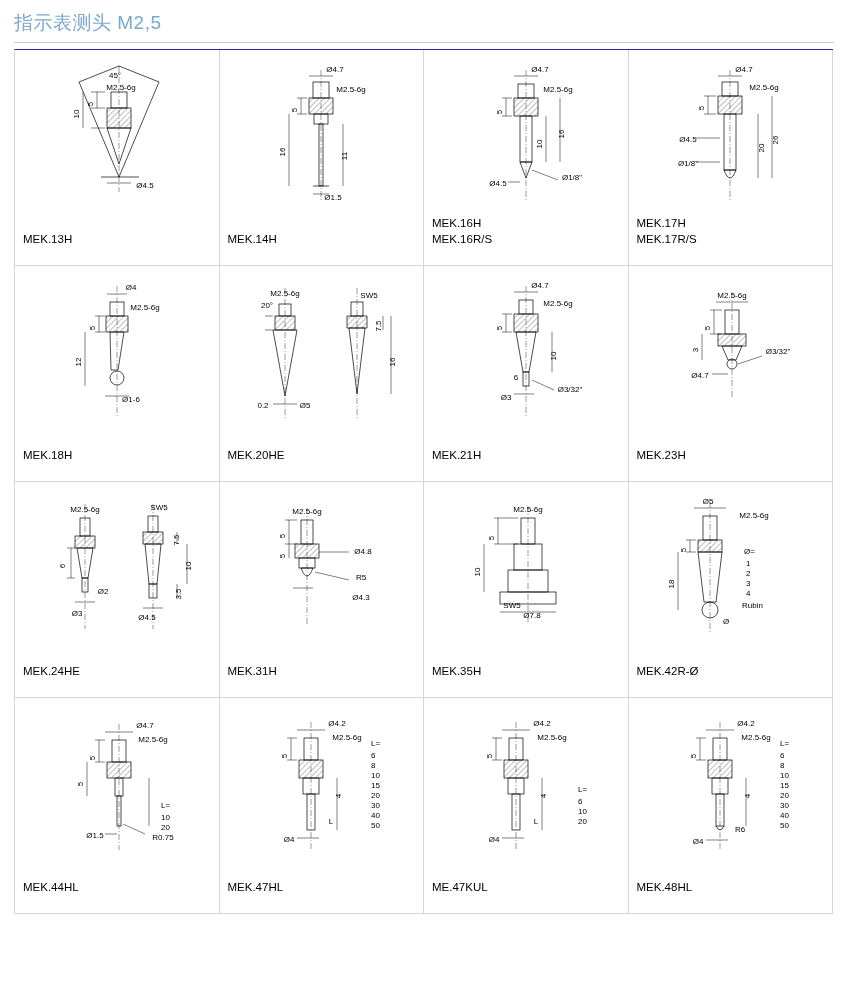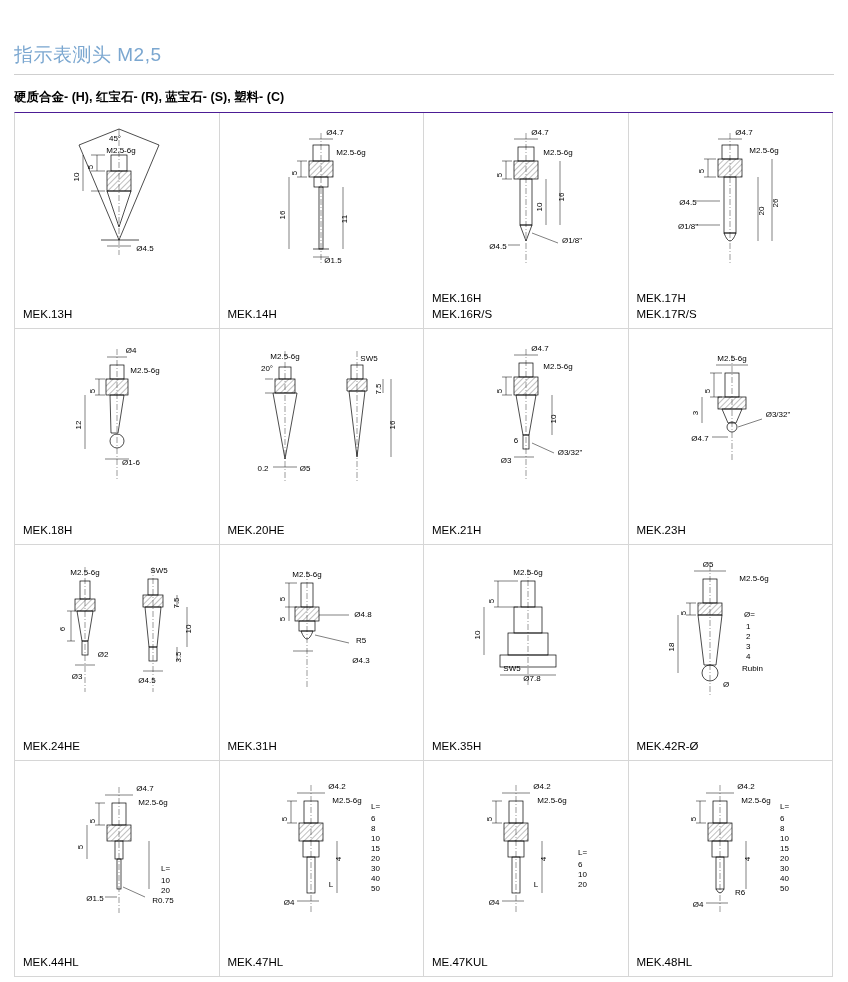--- a/index.html
+++ b/index.html
@@ -58,21 +58,21 @@
   .cell .drawing {
     position: absolute;
     top: 2px;
     left: 0;
     right: 0;
     height: 160px;
   }
   .cell .labels {
     position: absolute;
     left: 8px;
-    bottom: 6px;
+    bottom: 18px;
     font-size: 11.5px;
     line-height: 16px;
     margin-top: 20px;
   }
   .cell .labels div {
     white-space: nowrap;
   }
   svg {
     display: block;
     margin: 0 auto;
@@ -82,25 +82,24 @@
   .thin { stroke:#000; stroke-width:0.7; fill:none; }
   .center { stroke:#000; stroke-width:0.4; stroke-dasharray:6 2 1 2; fill:none; }
   .hatchfill { fill: url(#hatch); stroke:#000; stroke-width:0.7; }
 </style>
 </head>
 <body>
 
 <div class="page">
 
   <div class="page-header">
-    <div class="page-title" style="color: rgb(123, 167, 208); margin-top: 32px;">指示表测头 M2,5</div>
+    <div class="page-title" style="color: rgb(123, 167, 208);">指示表测头 M2,5</div>
     <div class="title-rule"></div>
   </div>
 
-  <div class="subtitle">硬质合金- (H), 红宝石- (R), 蓝宝石- (S), 塑料- (C)</div>
 
   <div class="grid">
 
     <div class="cell">
       <div class="drawing">
         <svg width="196" height="160" viewBox="0 0 196 160">
           <defs>
             <pattern id="hatch" width="4" height="4" patternUnits="userSpaceOnUse" patternTransform="rotate(45)">
               <line x1="0" y1="0" x2="0" y2="4" stroke="#000" stroke-width="0.5"></line>
             </pattern>

